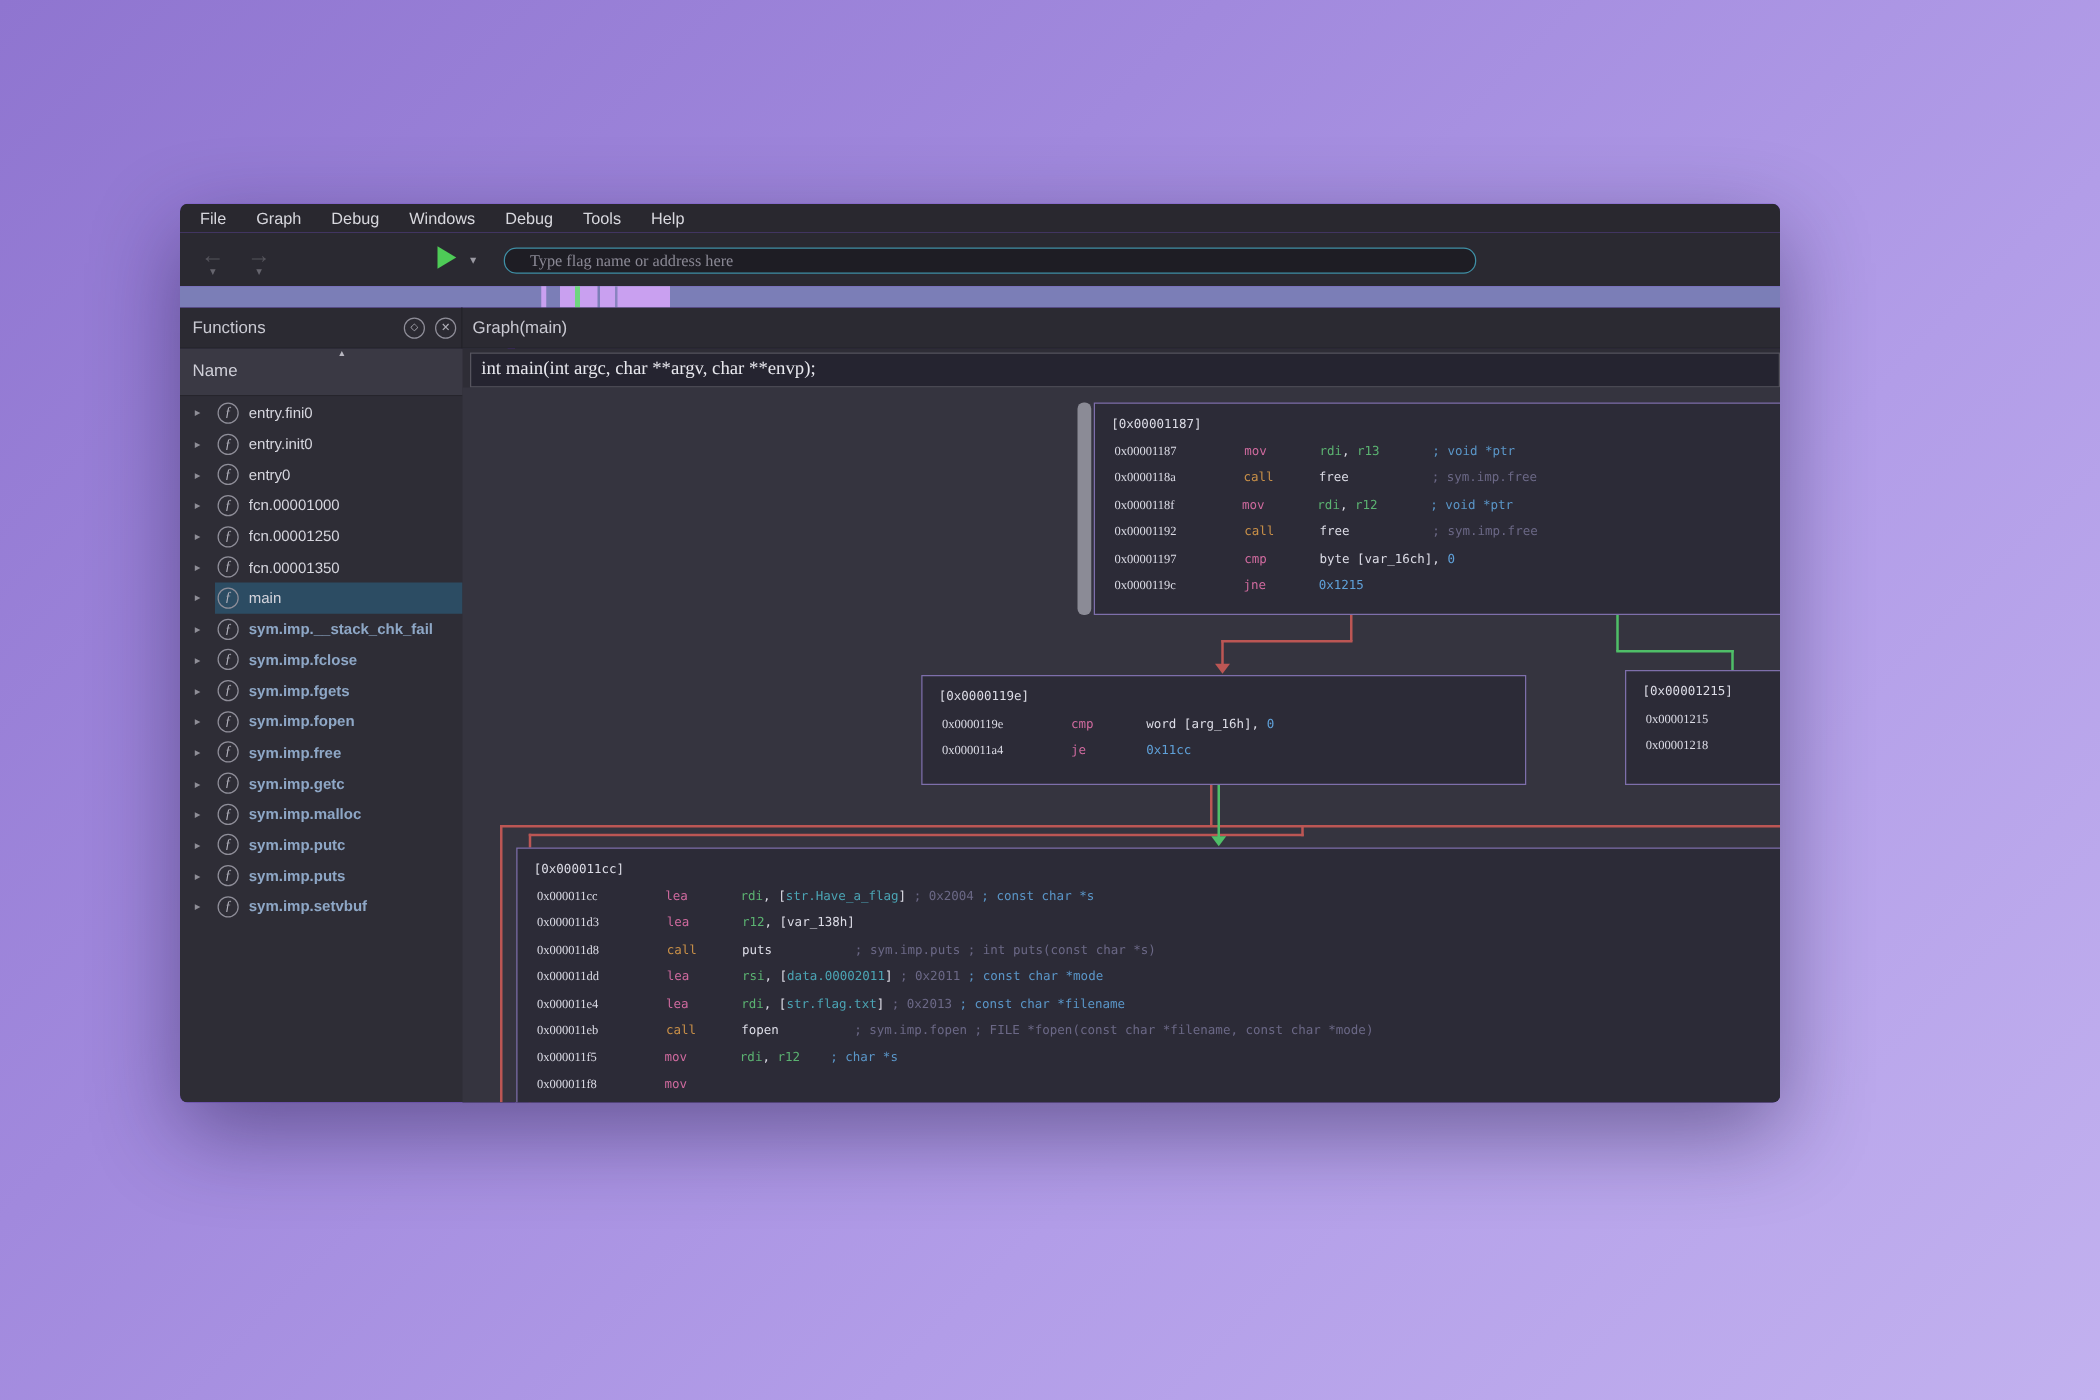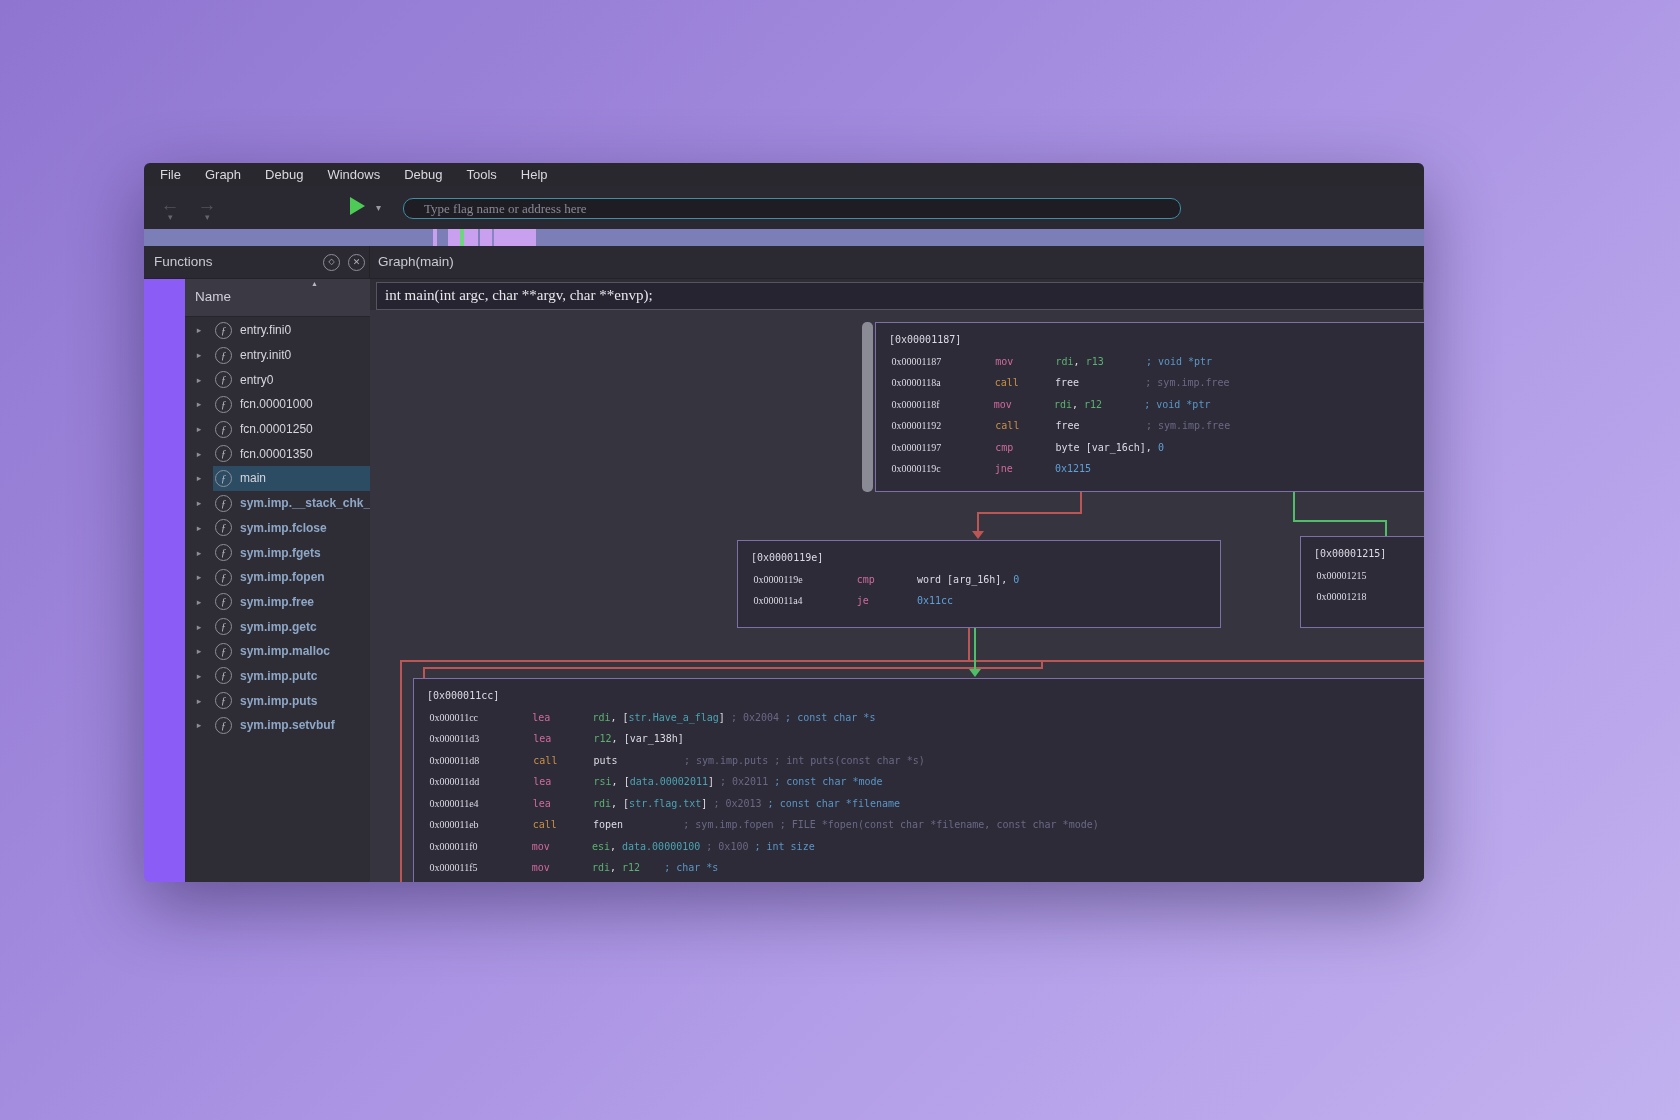--- a/index.html
+++ b/index.html
@@ -31,21 +31,21 @@
   .seg-green { background:#6fd680; }
   .seg-notch { background:#8a84c0; }
   
   #tabrow { position:absolute; left:0; top:83px; width:100%; height:33px; background:#2b2a32; border-bottom:1px solid #232229; }
   #functions-tab { position:absolute; left:0; top:0; width:226px; height:33px; border-right:1px solid #232229; }
   #functions-title { position:absolute; left:10px; top:8px; color:#c9c9d2; font-size:13.5px; }
   .circle-icon { position:absolute; top:8px; width:17px; height:17px; border:1.5px solid #8f8e99; border-radius:50%; color:#b0afb8; text-align:center; }
   .circle-icon .g { display:block; line-height:14px; }
   #graph-tab-title { position:absolute; left:234px; top:8px; color:#c9c9d2; font-size:13.5px; }
   
-  #sidebar { position:absolute; left:0; top:116px; width:268px; height:603px; background:#2e2d36; border-right:6px solid #6d28d9;margin-left:41px; }
+  #sidebar { position:absolute; left:0; top:116px; width:268px; height:603px; background:#2e2d36; border-right:6px solid #6d28d9; }
   #name-header { position:relative; height:38px; background:#3a3944; border-bottom:1px solid #26252c; }
   #name-header .lbl { position:absolute; left:10px; top:10px; color:#cfcfd8; font-size:13.5px; }
   #sort-indicator { position:absolute; left:126px; top:1px; font-size:7px; color:#b8b7c0; }
   #func-list { position:absolute; left:0; top:39px; width:100%; }
   .frow { position:relative; height:24.7px; display:flex; align-items:center; }
   .frow .exp { width:28px; text-align:center; color:#8f8e97; font-size:9px; flex:0 0 28px; }
   .frow .body { display:flex; align-items:center; flex:1; height:100%; padding-left:2px; }
   .frow.selected .body { background:#2c4c63; }
   .fn-icon { width:17px; height:17px; border:1px solid #8f8e99; border-radius:50%; color:#b5b4bf; font-family:"Liberation Serif",serif; font-style:italic; font-size:11px; text-align:center; line-height:15px; margin-right:8px; flex:0 0 17px; }
   .frow .lbl { font-size:12px; color:#d6d6de; }
@@ -292,20 +292,19 @@
           <div class="row"><span class="t-addr"> 0x00001218</span></div>
         </div>
         <div class="gblock" style="left: 43px; top: 368px; width: 1140px; height: 235px;">
           <div class="hdr">[0x000011cc]</div>
           <div class="row"><span class="t-addr"> 0x000011cc</span><span class="t-sp">         </span><span class="t-mn">lea</span><span class="t-sp">       </span><span class="t-reg">rdi</span><span class="t-pl">, [</span><span class="t-flag">str.Have_a_flag</span><span class="t-pl">] </span><span class="t-dim">; 0x2004 </span><span class="t-com">; const char *s</span></div>
           <div class="row"><span class="t-addr"> 0x000011d3</span><span class="t-sp">         </span><span class="t-mn">lea</span><span class="t-sp">       </span><span class="t-reg">r12</span><span class="t-pl">, [var_138h]</span></div>
           <div class="row"><span class="t-addr"> 0x000011d8</span><span class="t-sp">         </span><span class="t-call">call</span><span class="t-sp">      </span><span class="t-pl">puts</span><span class="t-sp">           </span><span class="t-dim">; sym.imp.puts ; int puts(const char *s)</span></div>
           <div class="row"><span class="t-addr"> 0x000011dd</span><span class="t-sp">         </span><span class="t-mn">lea</span><span class="t-sp">       </span><span class="t-reg">rsi</span><span class="t-pl">, [</span><span class="t-flag">data.00002011</span><span class="t-pl">] </span><span class="t-dim">; 0x2011 </span><span class="t-com">; const char *mode</span></div>
           <div class="row"><span class="t-addr"> 0x000011e4</span><span class="t-sp">         </span><span class="t-mn">lea</span><span class="t-sp">       </span><span class="t-reg">rdi</span><span class="t-pl">, [</span><span class="t-flag">str.flag.txt</span><span class="t-pl">] </span><span class="t-dim">; 0x2013 </span><span class="t-com">; const char *filename</span></div>
           <div class="row"><span class="t-addr"> 0x000011eb</span><span class="t-sp">         </span><span class="t-call">call</span><span class="t-sp">      </span><span class="t-pl">fopen</span><span class="t-sp">          </span><span class="t-dim">; sym.imp.fopen ; FILE *fopen(const char *filename, const char *mode)</span></div>
-          <div class="row"><span class="t-addr"> 0x000011f0</span><span class="t-sp">         </span><span class="t-mn">mov</span><span class="t-sp">       </span><span class="t-reg">esi</span><span class="t-pl">, </span><span class="t-flag">data.00000100</span><span class="t-pl"> </span><span class="t-dim">; 0x100 </span><span class="t-com">; int size</span></div>
           <div class="row"><span class="t-addr"> 0x000011f5</span><span class="t-sp">         </span><span class="t-mn">mov</span><span class="t-sp">       </span><span class="t-reg">rdi</span><span class="t-pl">, </span><span class="t-reg">r12</span><span class="t-sp">    </span><span class="t-com">; char *s</span></div>
           <div class="row"><span class="t-addr"> 0x000011f8</span><span class="t-sp">         </span><span class="t-mn">mov</span></div>
         </div>
       </div>
   </div>
 
 </div>
 
 </body></html>

